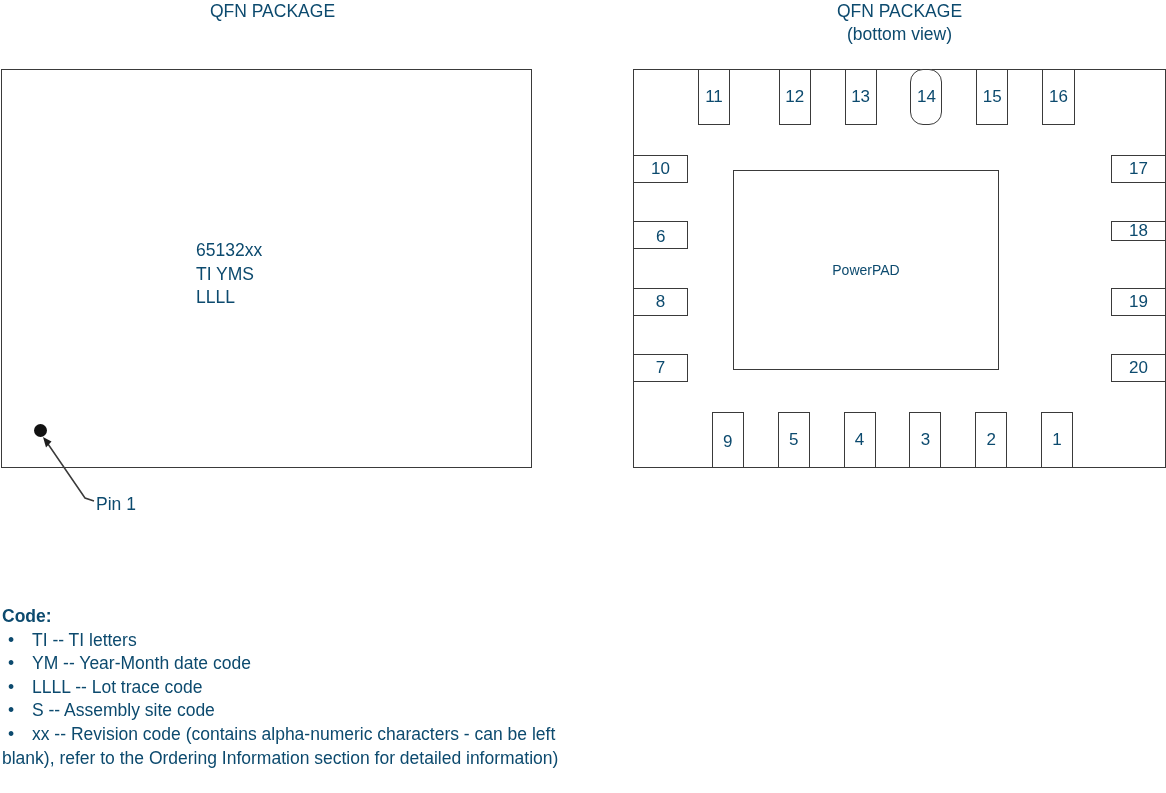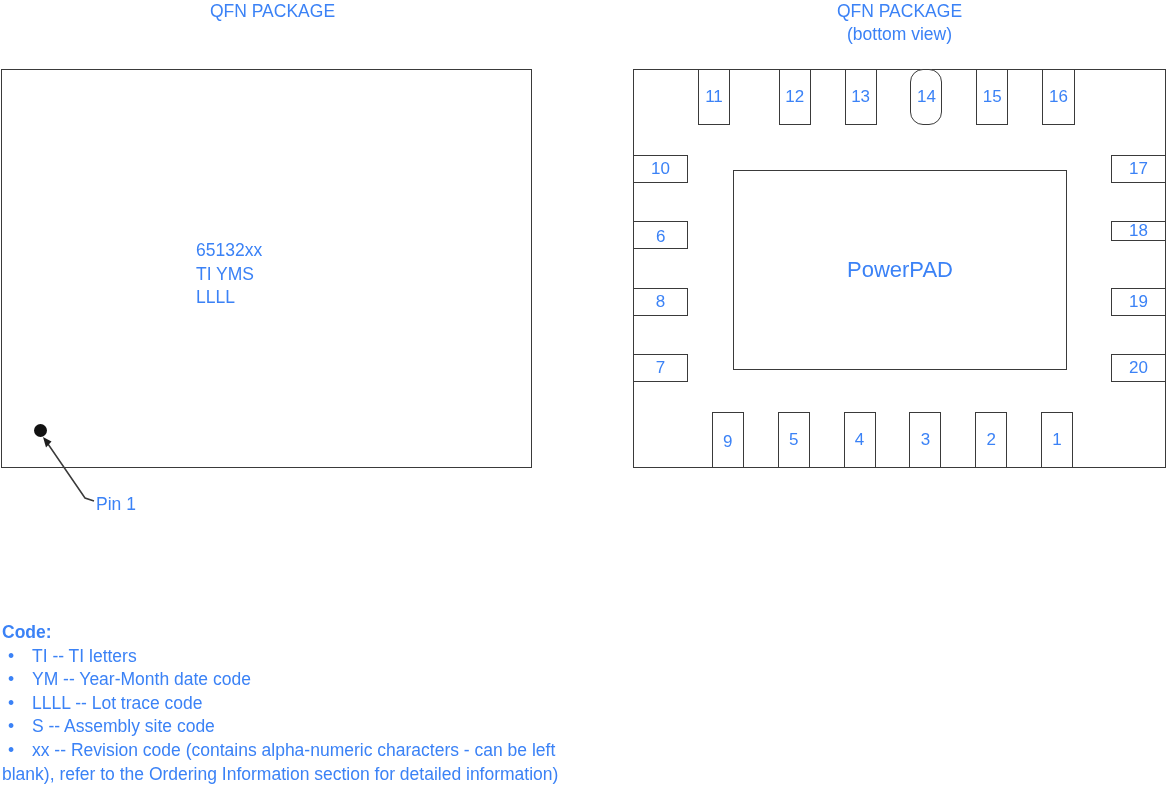--- a/index.html
+++ b/index.html
@@ -2,21 +2,21 @@
 <html><head>
 <meta charset="utf-8">
 <style>
   * { margin:0; padding:0; box-sizing:border-box; }
   html, body { background:#ffffff; }
   .canvas {
     position:relative;
     width:1166px; height:793px;
     background:#ffffff;
     font-family:"Liberation Sans","DejaVu Sans",sans-serif;
-    color:#3b82f6;
+    color:#0c4a6e;
     overflow:hidden;
   }
   .fig-title {
     position:absolute; top:0;
     text-align:center;
     font-size:17.5px; line-height:22.5px;
   }
   .fig-title.left  { left:0;     width:545px; }
   .fig-title.right { left:633px; width:533px; }
   .outline {
@@ -38,41 +38,41 @@
     border-radius:50%;
     background:#111111;
   }
   .leader-svg { position:absolute; left:0; top:0; pointer-events:none; }
   .pin1-label {
     position:absolute; left:96px; top:494px;
     font-size:17.5px; line-height:20px;
   }
   .powerpad {
     position:absolute; left:733px; top:170px;
-    width:334px; height:200px;
+    width:266px; height:200px;
     border:1.6px solid #3a3a3a;
     display:flex; align-items:center; justify-content:center;
-    font-size:22px;
+    font-size:14px;
     background:#ffffff;
   }
   .pin-box {
     position:absolute;
     border:1.6px solid #3a3a3a;
     background:#ffffff;
     display:flex; align-items:center; justify-content:center;
     font-size:17px;
   }
   .pin-num { display:inline-block; }
   .pin-num.rotated { transform:rotate(180deg); }
   .code-section {
     position:absolute; left:2px; top:605px;
     width:770px;
     font-size:17.5px; line-height:23.6px;
   }
-  .code-heading { font-weight:bold;margin-top:16px; }
+  .code-heading { font-weight:bold; }
   .code-item { position:relative; padding-left:30px; }
   .code-item .bullet { position:absolute; left:6px; }
   .code-cont { padding-left:0; }
 </style>
 </head>
 <body>
 
 <div class="canvas">
 
   <div class="fig-title left">

